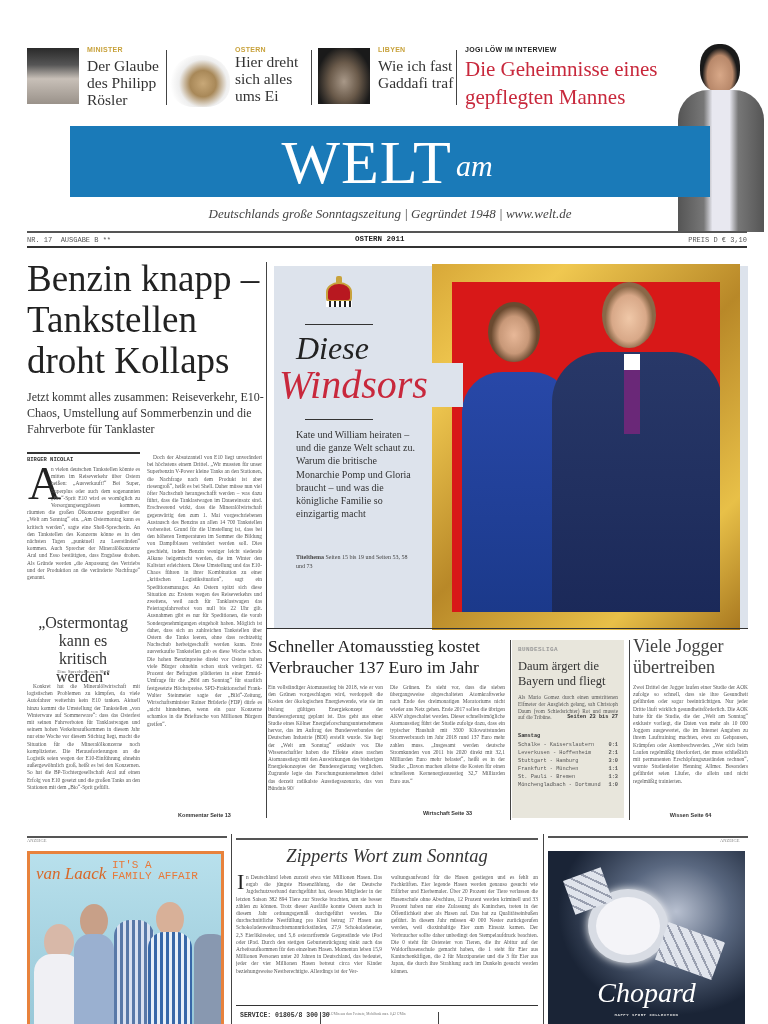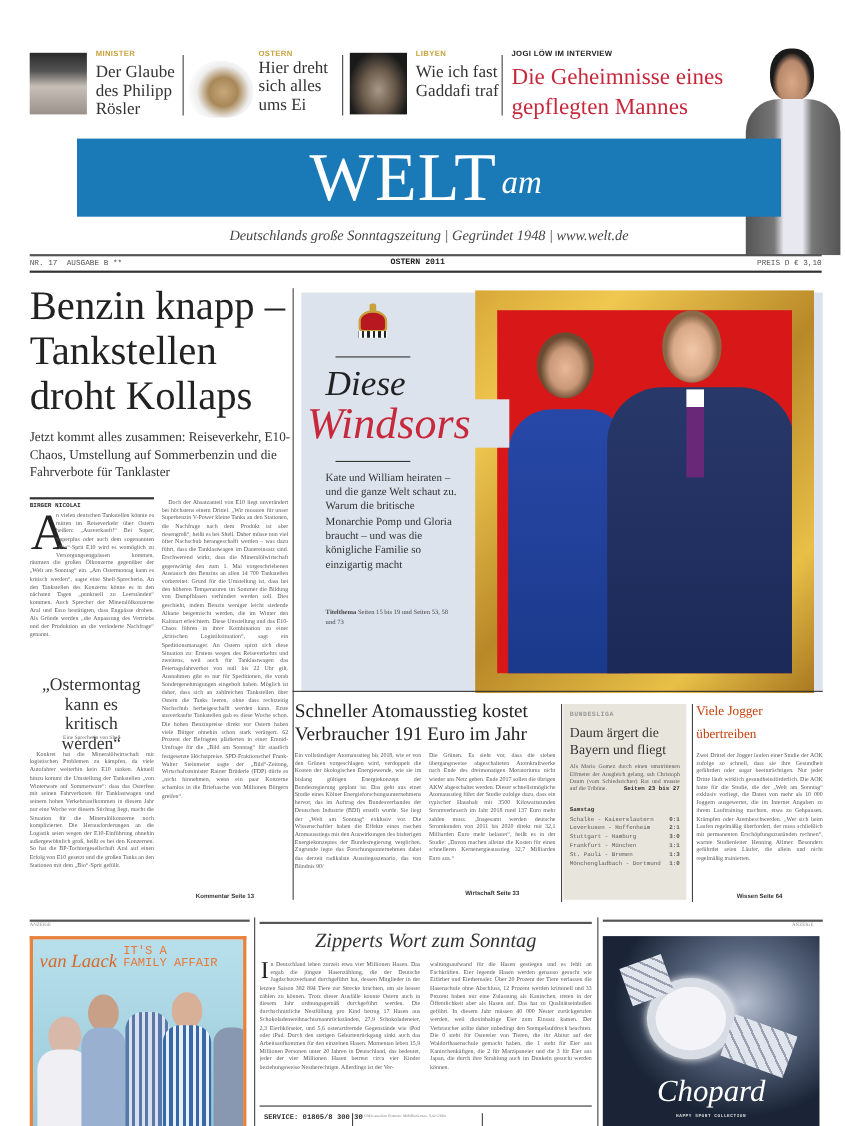--- a/index.html
+++ b/index.html
@@ -97,21 +97,21 @@
 <div class="abs" style="left:430px;top:363px;width:33px;height:44px;background:#dde3ec;z-index:2"></div>
 
 <div class="abs rule" style="left:305px;top:419px;width:68px;background:#333"></div>
 <div class="abs" style="left:296px;top:428px;width:126px;font-size:10px;line-height:13.2px;color:#333">Kate und William heiraten – und die ganze Welt schaut zu. Warum die britische Monarchie Pomp und Gloria braucht – und was die königliche Familie so einzigartig macht</div>
 <div class="abs" style="left:296px;top:553px;width:120px;font-size:6px;line-height:9px;color:#444">
   <b>Titelthema</b> <span>Seiten 15 bis 19 und Seiten 53, 58 und 73</span>
 </div>
 
 <div class="abs rule" style="left:266px;top:628px;width:482px"></div>
 
-<div class="abs" style="left:268px;top:636px;width:240px;font-size:17.5px;line-height:21px;color:#222">Schneller Atomausstieg kostet Verbraucher 191 Euro im Jahr</div>
+<div class="abs" style="left:268px;top:636px;width:240px;font-size:17.5px;line-height:21px;color:#222">Schneller Atomausstieg kostet Verbraucher 137 Euro im Jahr</div>
 <div class="abs col-text" style="left:268px;top:684px;width:115px;height:132px;overflow:hidden">Ein vollständiger Atomausstieg bis 2018, wie er von den Grünen vorgeschlagen wird, verdoppelt die Kosten der ökologischen Energiewende, wie sie im bislang gültigen Energiekonzept der Bundesregierung geplant ist. Das geht aus einer Studie eines Kölner Energieforschungsunternehmens hervor, das im Auftrag des Bundesverbandes der Deutschen Industrie (BDI) erstellt wurde. Sie liegt der „Welt am Sonntag“ exklusiv vor. Die Wissenschaftler haben die Effekte eines raschen Atomausstiegs mit den Auswirkungen des bisherigen Energiekonzeptes der Bundesregierung verglichen. Zugrunde legte das Forschungsunternehmen dabei das derzeit radikalste Ausstiegsszenario, das von Bündnis 90/</div>
 <div class="abs col-text" style="left:390px;top:684px;width:115px;height:124px;overflow:hidden">Die Grünen. Es sieht vor, dass die sieben übergangsweise abgeschalteten Atomkraftwerke nach Ende des dreimonatigen Moratoriums nicht wieder ans Netz gehen. Ende 2017 sollen die übrigen AKW abgeschaltet werden. Dieser schnellstmögliche Atomausstieg führt der Studie zufolge dazu, dass ein typischer Haushalt mit 3500 Kilowattstunden Stromverbrauch im Jahr 2018 rund 137 Euro mehr zahlen muss. „Insgesamt werden deutsche Stromkunden von 2011 bis 2020 direkt mit 32,1 Milliarden Euro mehr belastet“, heißt es in der Studie: „Davon machen alleine die Kosten für einen schnelleren Kernenergieausstieg 32,7 Milliarden Euro aus.“</div>
 <div class="abs ref" style="left:390px;top:810px;width:115px">Wirtschaft Seite 33</div>
 <div class="abs vsep" style="left:510px;top:640px;height:180px"></div>
 
 <div class="abs" style="left:512px;top:640px;width:112px;height:178px;background:#e8e6dc;padding:6px 6px">
   <div class="sans" style="font-size:6px;font-weight:bold;color:#999;letter-spacing:.4px">BUNDESLIGA</div>
   <div style="font-size:12.5px;line-height:15px;color:#333;margin-top:6px">Daum ärgert die Bayern und fliegt</div>
   <div class="col-text" style="margin-top:5px;font-size:5.3px;line-height:6.8px">
     <span>Als Mario Gomez durch einen umstrittenen Elfmeter der Ausgleich gelang, sah Christoph Daum (vom Schiedsrichter) Rot und musste auf die Tribüne.</span> <b class="sans" style="float:right;color:#333">Seiten 23 bis 27</b>
@@ -139,21 +139,21 @@
         <b>1:3</b>
       </div>
     <div style="display:flex;justify-content:space-between">
         <span>Mönchengladbach - Dortmund</span>
         <b>1:0</b>
       </div>
   </div>
 </div>
 <div class="abs vsep" style="left:629px;top:640px;height:180px"></div>
 
-<div class="abs" style="left:633px;top:636px;width:115px;font-size:12px;line-height:21px;color:#c2410c">Viele Jogger übertreiben</div>
+<div class="abs" style="left:633px;top:636px;width:115px;font-size:18px;line-height:21px;color:#404040">Viele Jogger übertreiben</div>
 <div class="abs col-text" style="left:633px;top:684px;width:115px;height:124px;overflow:hidden">Zwei Drittel der Jogger laufen einer Studie der AOK zufolge so schnell, dass sie ihre Gesundheit gefährden oder sogar beeinträchtigen. Nur jeder Dritte läuft wirklich gesundheitsförderlich. Die AOK hatte für die Studie, die der „Welt am Sonntag“ exklusiv vorliegt, die Daten von mehr als 10 000 Joggern ausgewertet, die im Internet Angaben zu ihrem Lauftraining machten, etwa zu Gehpausen, Krämpfen oder Atembeschwerden. „Wer sich beim Laufen regelmäßig überfordert, der muss schließlich mit permanenten Erschöpfungszuständen rechnen“, warnte Studienleiter Henning Allmer. Besonders gefährdet seien Läufer, die allein und nicht regelmäßig trainierten.</div>
 <div class="abs ref" style="left:633px;top:812px;width:115px">Wissen Seite 64</div>
 
 <div class="abs rule" style="left:27px;top:836px;width:200px;height:1.5px;background:#555"></div>
 <div class="abs" style="left:27px;top:838px;font-size:4.5px;color:#888">ANZEIGE</div>
 <div class="abs" style="left:27px;top:851px;width:197px;height:173px;border:3px solid #e8823c;border-bottom:none;background:linear-gradient(#b8e0ec,#98c8d8);overflow:hidden">
   <div style="position:absolute;left:6px;top:10px;font-size:17px;font-style:italic;color:#d86828">van Laack</div>
   <div class="sans" style="position:absolute;left:82px;top:6px;font-size:11px;line-height:11px;color:#e87838">
       <div>IT'S A</div>
       <div>FAMILY AFFAIR</div>

